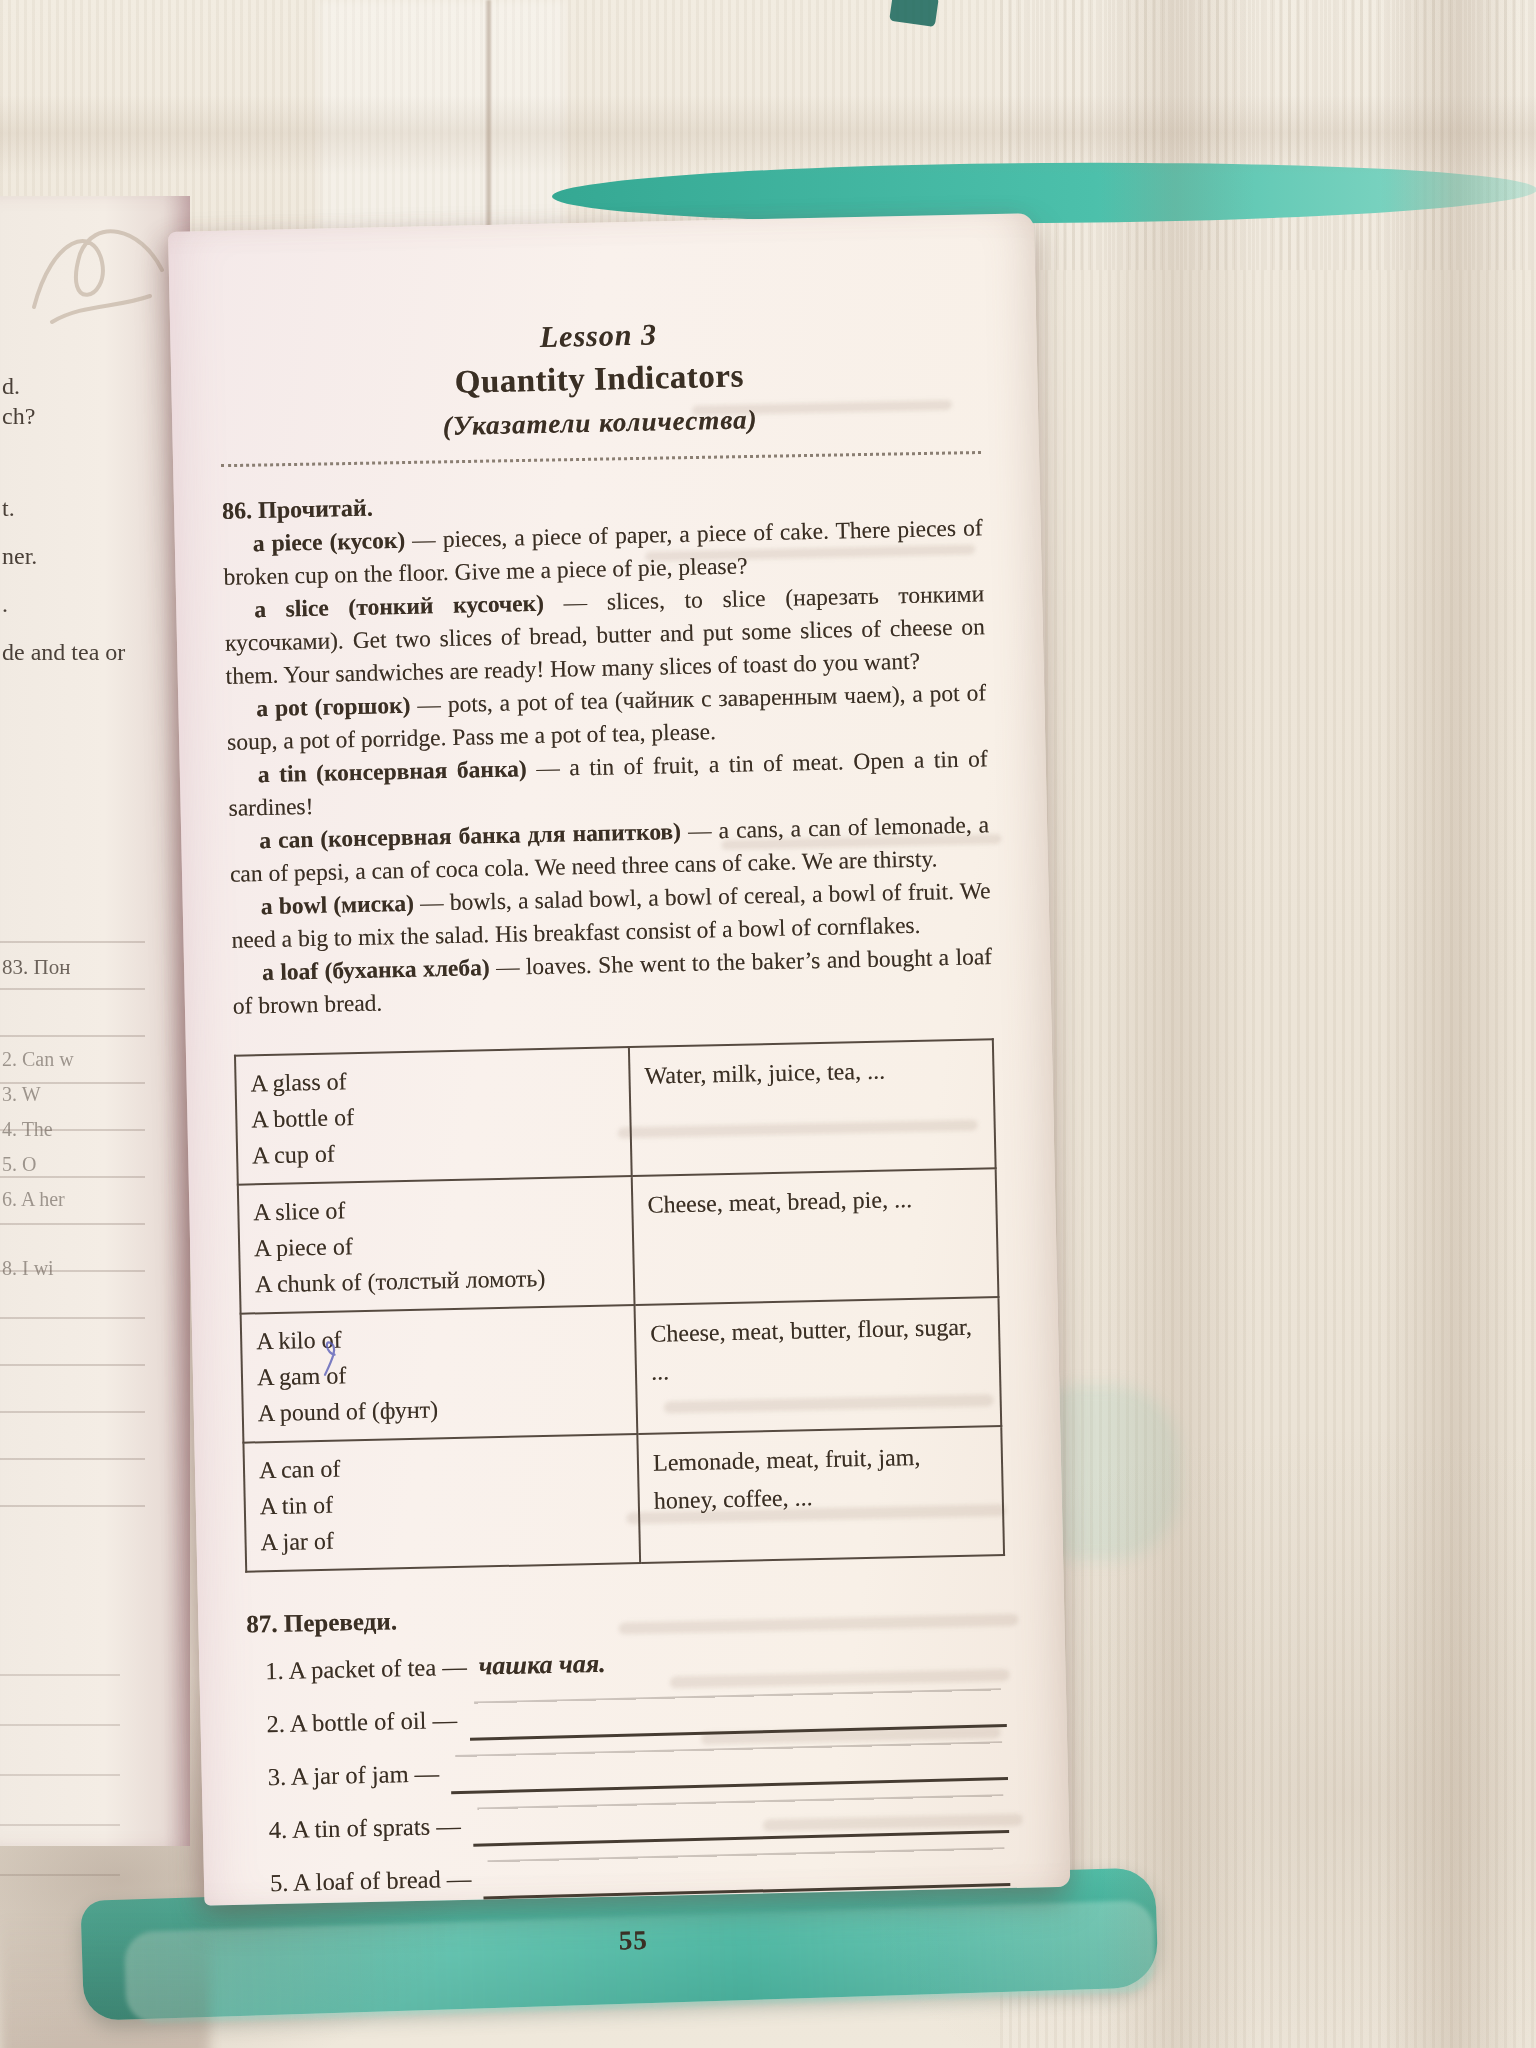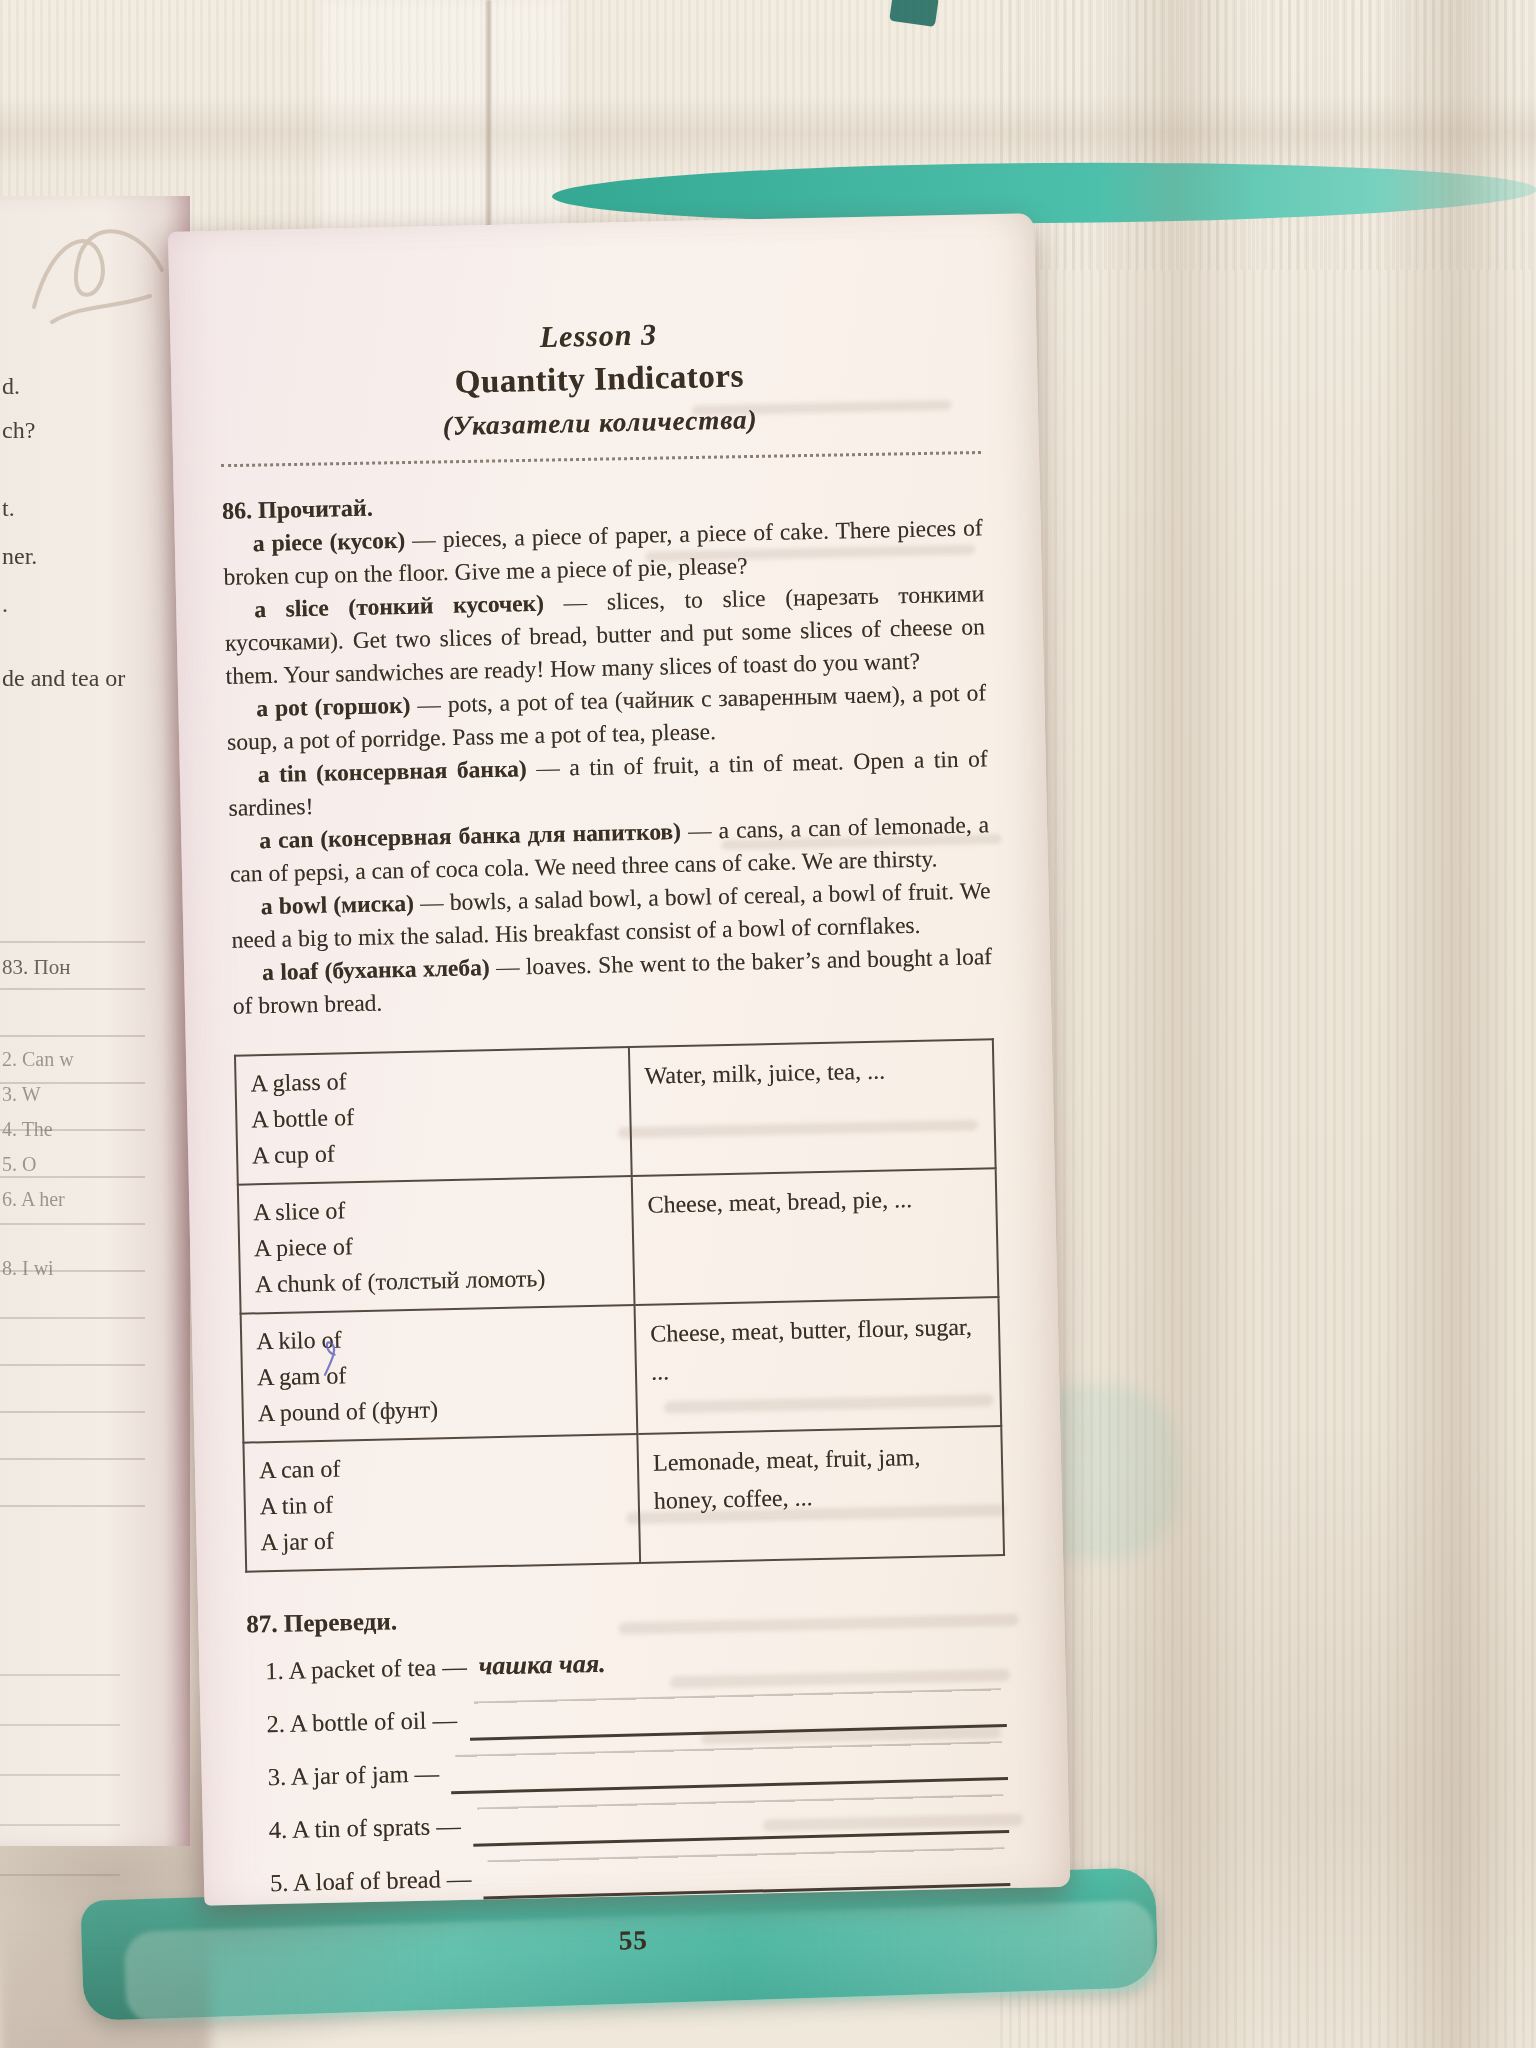--- a/index.html
+++ b/index.html
@@ -101,25 +101,25 @@
   <div class="cover-arc"></div>
   <div class="cover-bottom"></div>
   <div class="cover-bottom-plastic"></div>
   <div class="plastic-hint-right"></div>
 
   <div class="left-page">
     <svg class="scribble" width="150" height="130" viewBox="0 0 150 130">
       <path d="M12,95 C30,25 72,12 80,50 C88,88 40,102 58,42 C72,6 118,14 140,58 M30,110 C60,92 95,96 128,84" fill="none" stroke="#c2b2a2" stroke-width="4" stroke-linecap="round"></path>
     </svg>
     <span class="frag" style="top:177px">d.</span>
-    <span class="frag" style="top:221px">ch?</span>
+    <span class="frag" style="top:207px">ch?</span>
     <span class="frag" style="top:299px">t.</span>
     <span class="frag" style="top:347px">ner.</span>
     <span class="frag" style="top:395px">.</span>
-    <span class="frag" style="top:469px">de and tea or</span>
+    <span class="frag" style="top:443px">de and tea or</span>
     <span class="frag small" style="top:759px">83. Пон</span>
     <span class="frag faint" style="top:852px">2. Can w</span>
     <span class="frag faint" style="top:887px">3. W</span>
     <span class="frag faint" style="top:922px">4. The</span>
     <span class="frag faint" style="top:957px">5. O</span>
     <span class="frag faint" style="top:992px">6. A her</span>
     <span class="frag faint" style="top:1061px">8. I wi</span>
     <div class="rule-lines"></div>
     <div class="rule-lines2"></div>
     <div class="left-bottom-shadow"></div>

